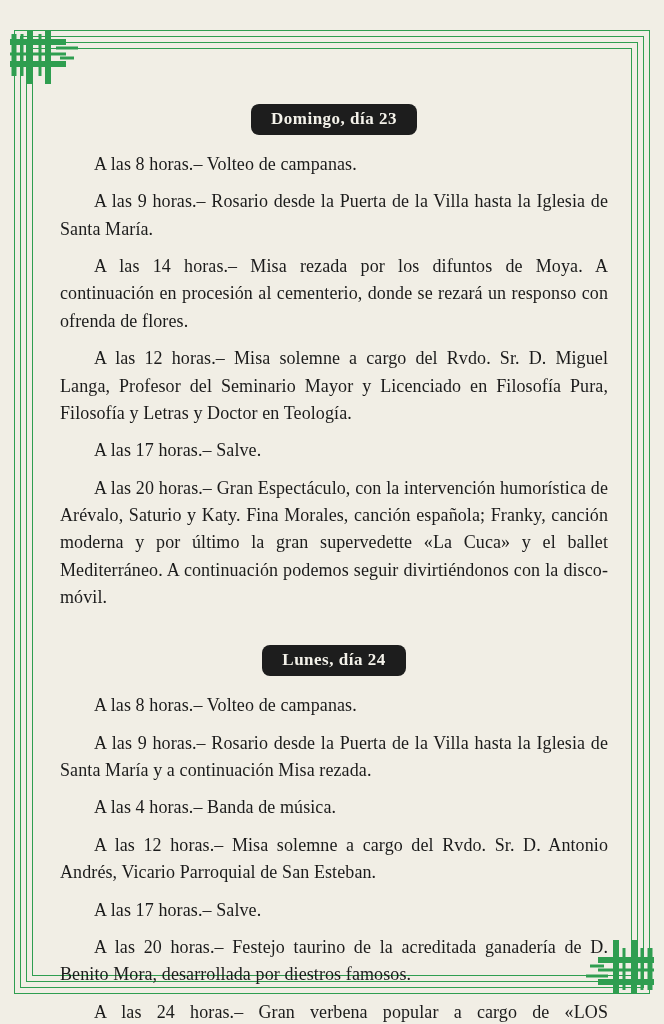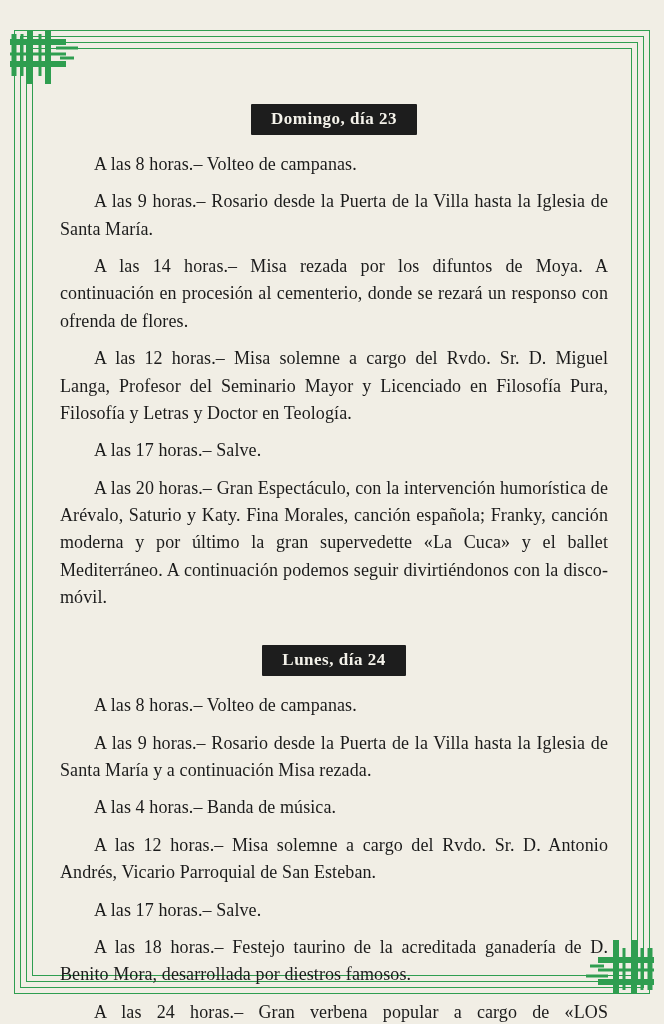--- a/index.html
+++ b/index.html
@@ -58,21 +58,21 @@
   }
   .day-heading .label {
     display: inline-block;
     background: #1d1d1d;
     color: #f4f2ea;
     font-family: "Liberation Serif", serif;
     font-weight: bold;
     font-size: 17px;
     letter-spacing: 0.5px;
     padding: 5px 20px 6px 20px;
-    border-radius: 1px;
+    border-radius: 8px;
   }
   .day-heading.second { margin-top: 34px; }
 
   p.entry {
     margin: 0 0 10px 0;
     text-indent: 34px;
     text-align: justify;
     font-size: 18px;
     line-height: 1.52;
     letter-spacing: 0.1px;
@@ -139,18 +139,18 @@
 
     <div class="section">
       <div class="day-heading second">
         <span class="label">Lunes, día 24</span>
       </div>
       <p class="entry">A las 8 horas.– Volteo de campanas.</p>
       <p class="entry">A las 9 horas.– Rosario desde la Puerta de la Villa hasta la Iglesia de Santa María y a continuación Misa rezada.</p>
       <p class="entry">A las 4 horas.– Banda de música.</p>
       <p class="entry">A las 12 horas.– Misa solemne a cargo del Rvdo. Sr. D. Antonio Andrés, Vicario Parroquial de San Esteban.</p>
       <p class="entry">A las 17 horas.– Salve.</p>
-      <p class="entry">A las 18 horas.– Festejo taurino de la acreditada ganadería de D. Benito Mora, desarrollada por diestros famosos.</p>
+      <p class="entry">A las 20 horas.– Festejo taurino de la acreditada ganadería de D. Benito Mora, desarrollada por diestros famosos.</p>
       <p class="entry">A las 24 horas.– Gran verbena popular a cargo de «LOS DIAMOND». Concurso de Rumba.</p>
     </div>
 
   </div>
 </div>
 
 </body></html>

